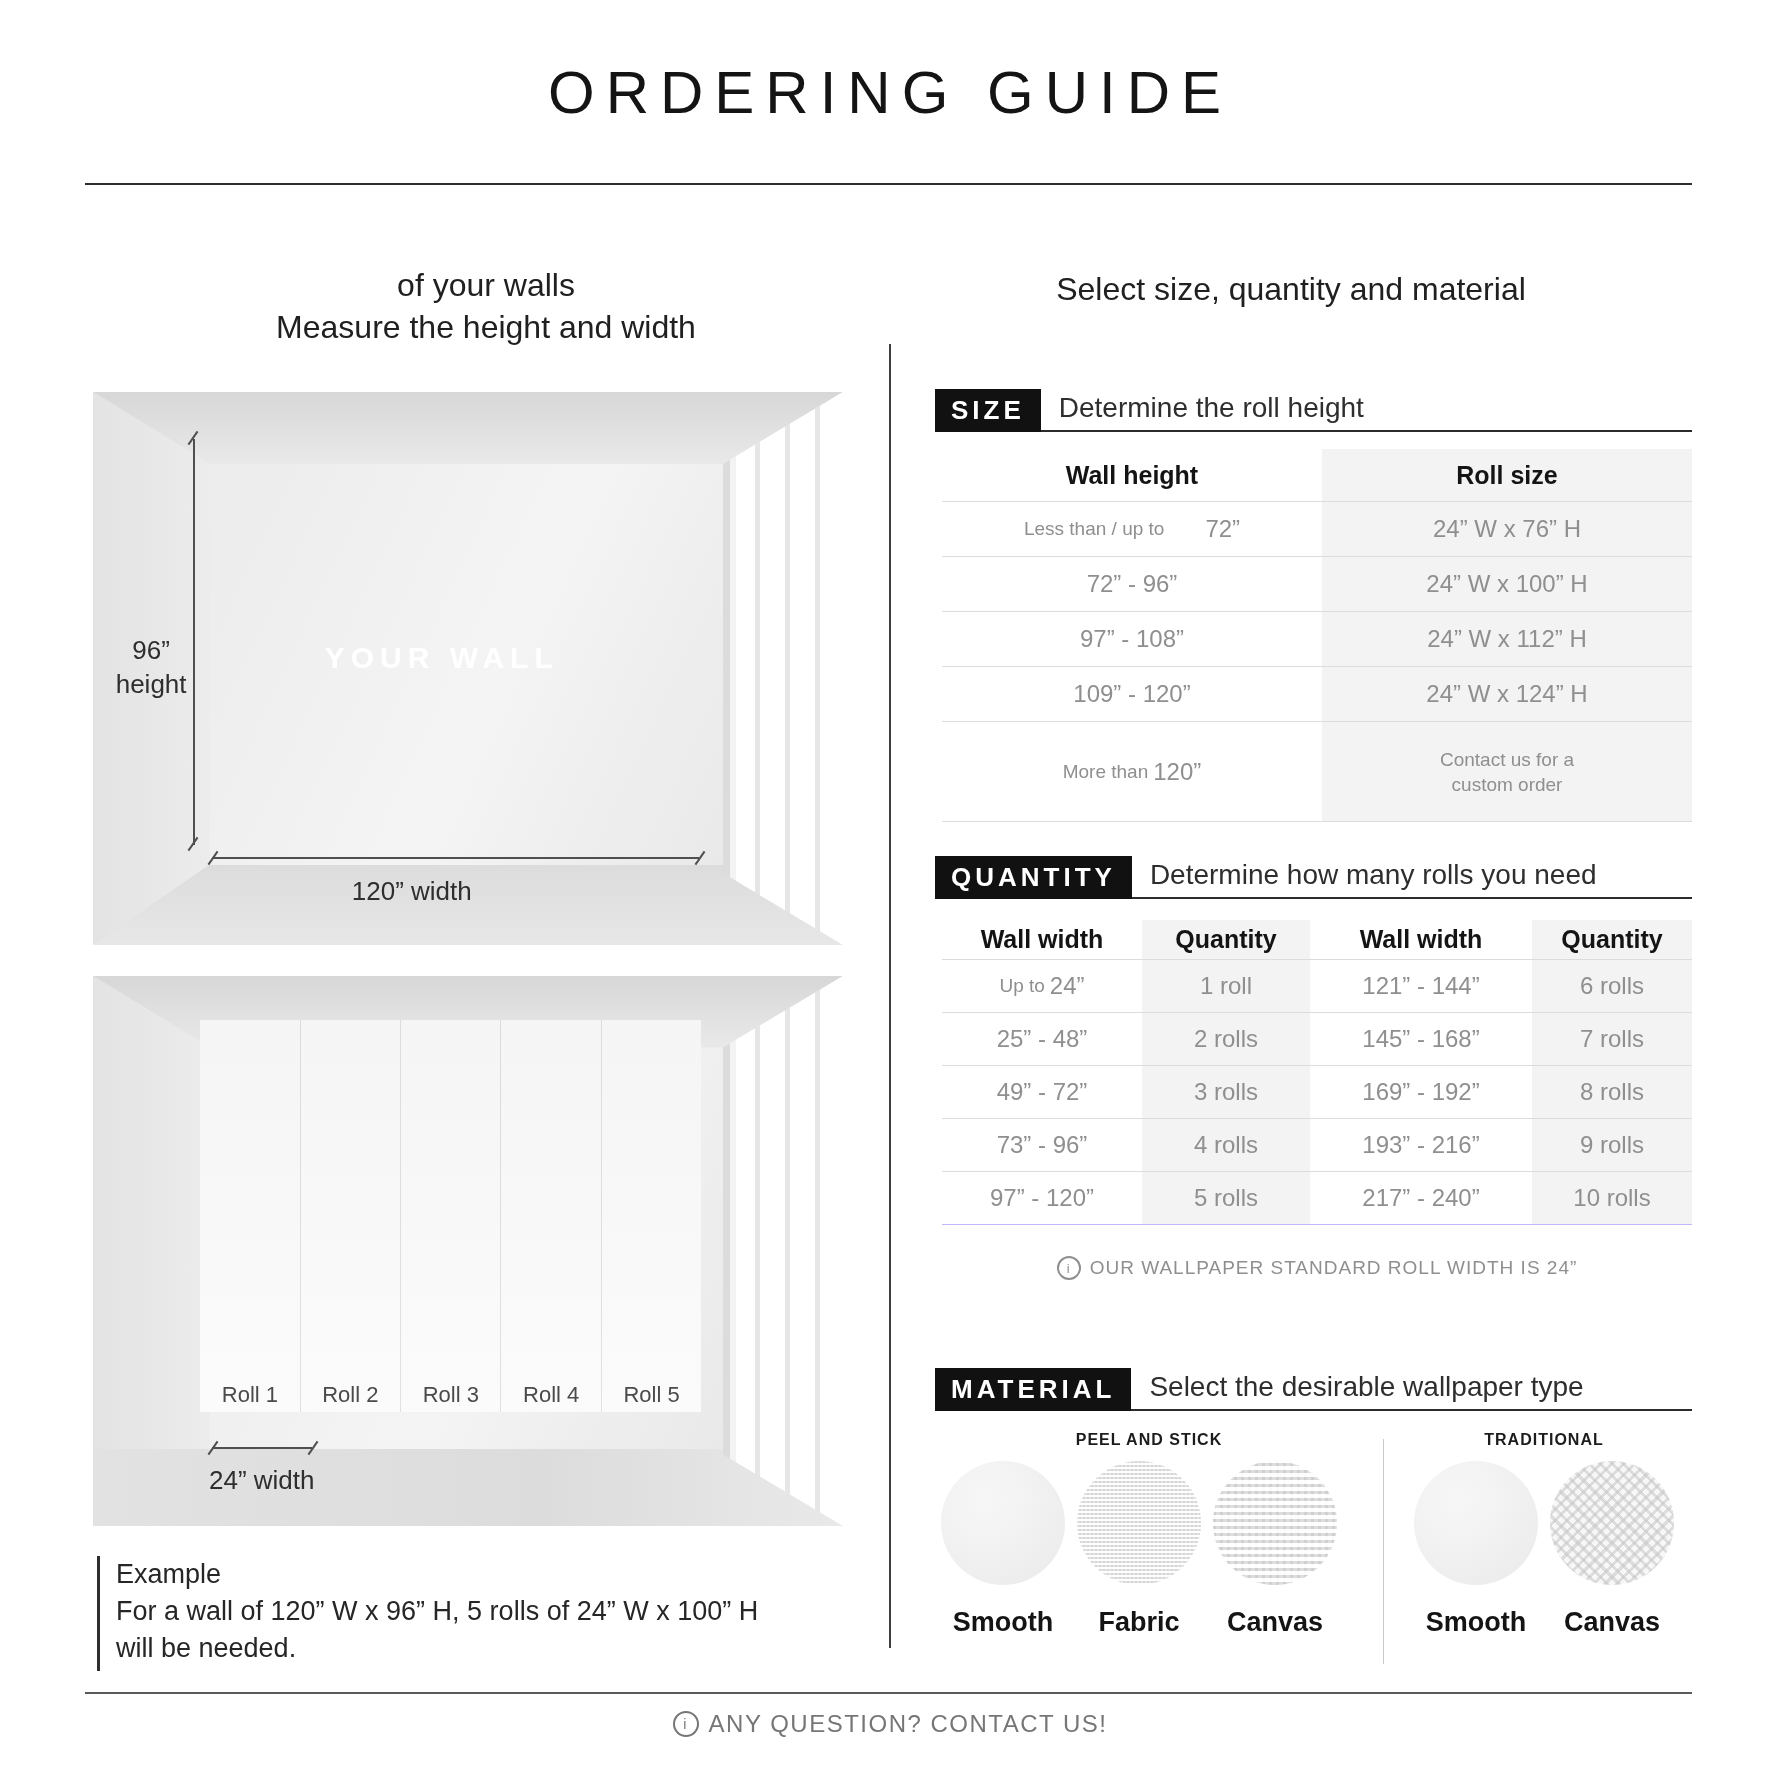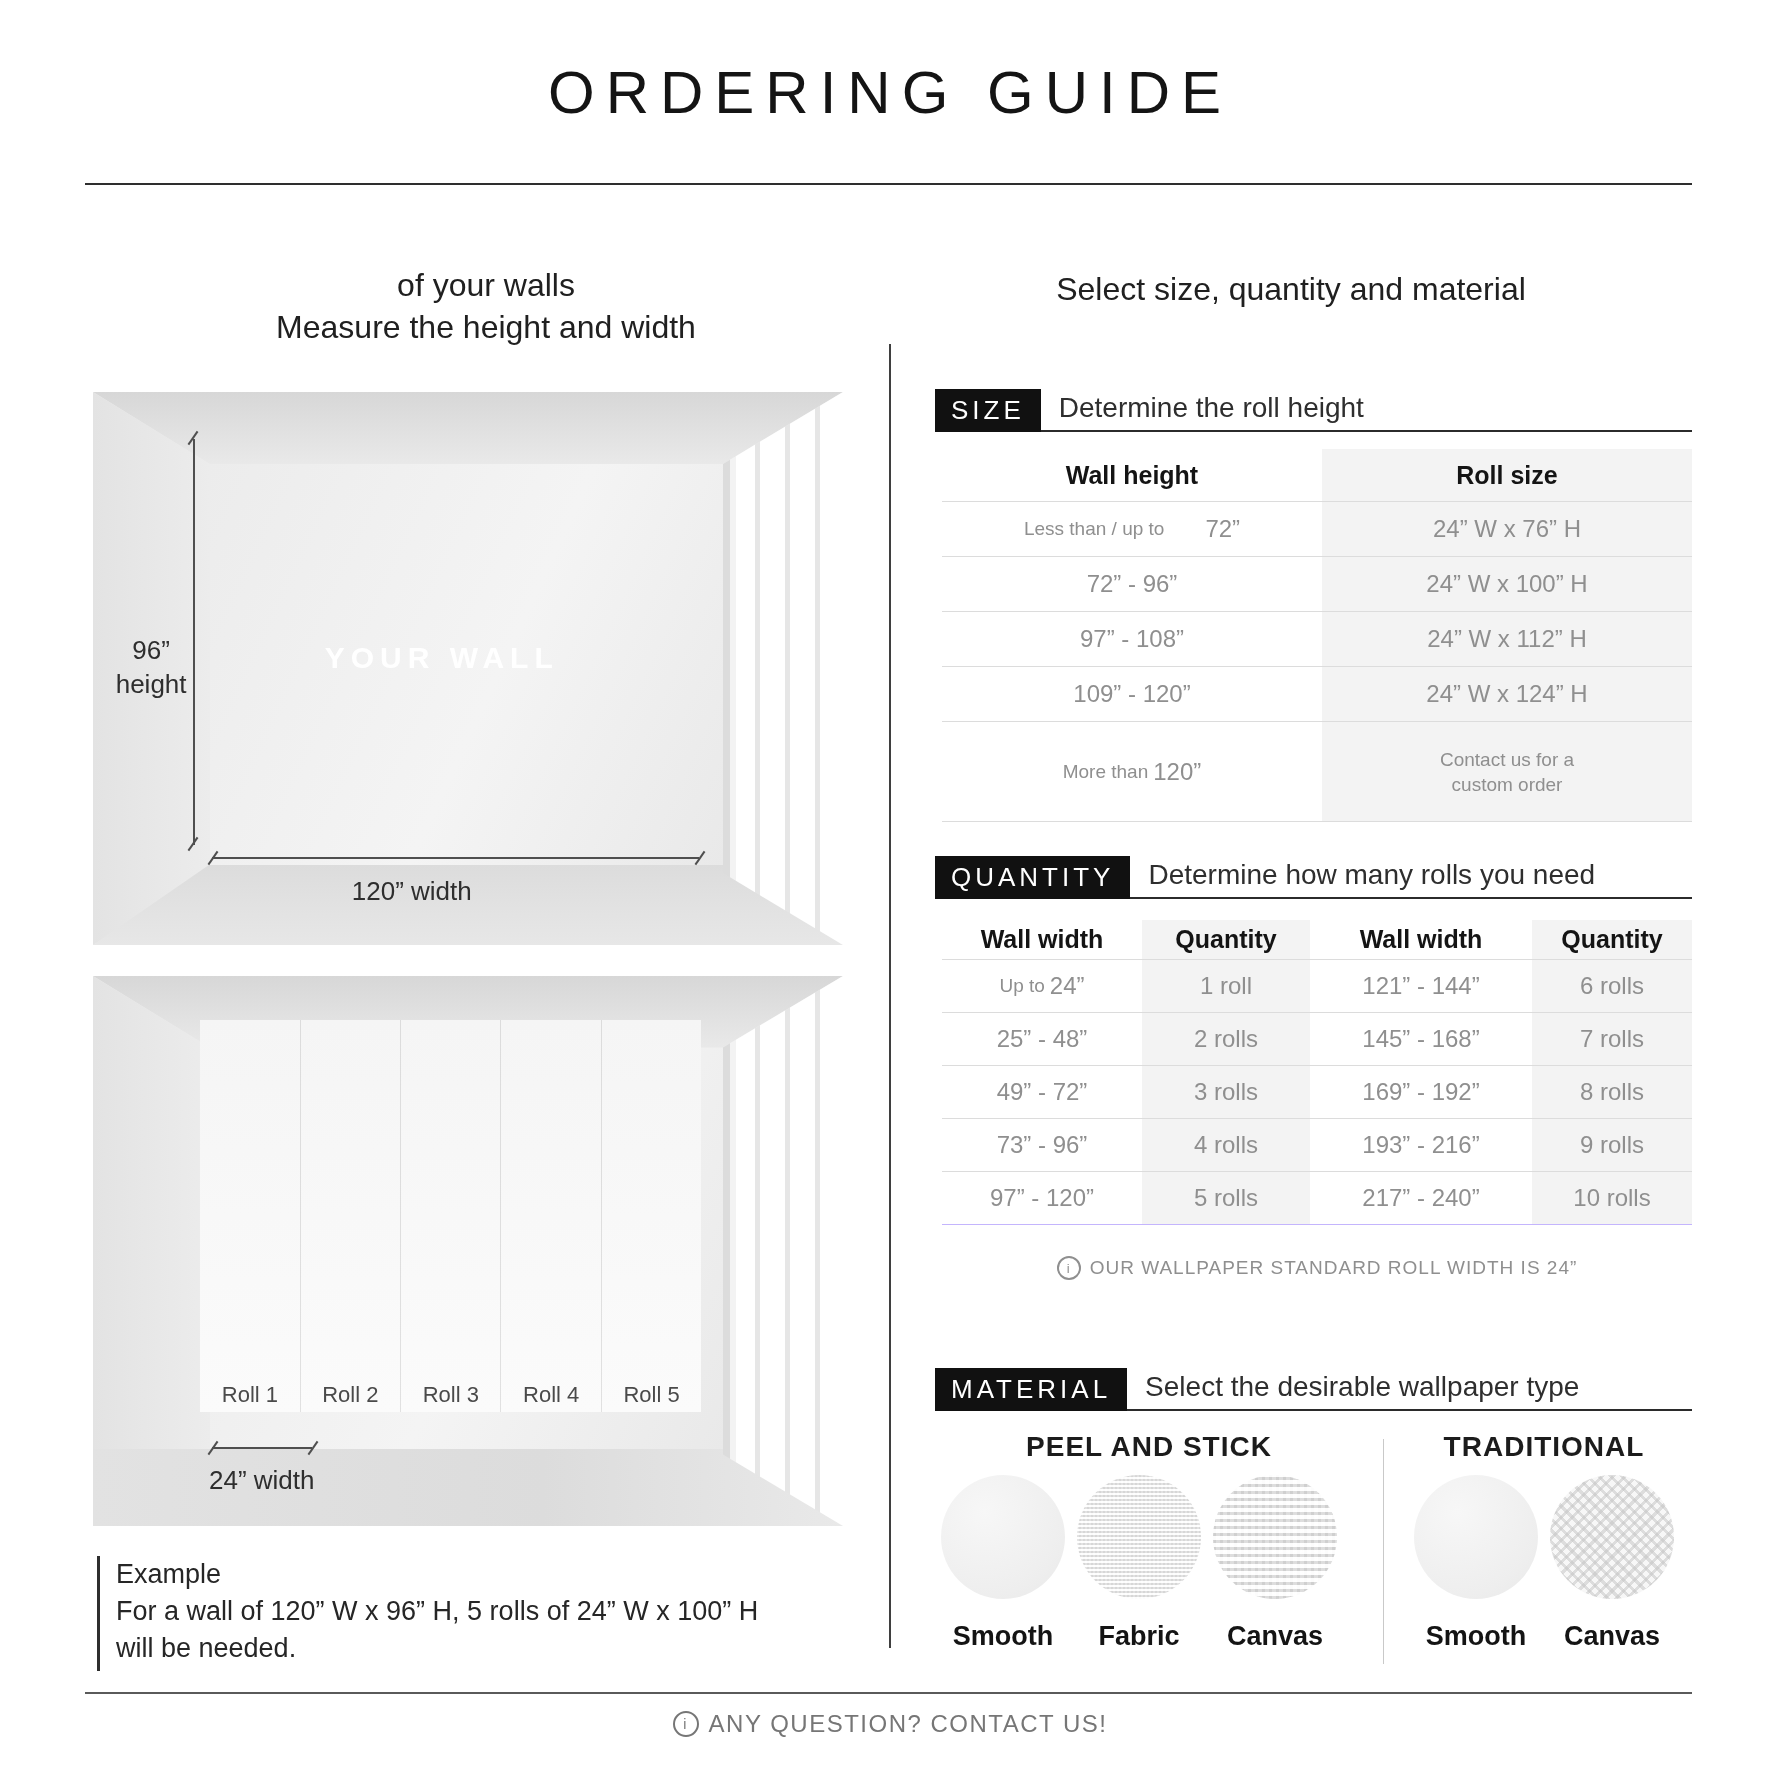--- a/index.html
+++ b/index.html
@@ -56,21 +56,21 @@
            padding:0 0 4px 16px;font-size:27px;line-height:37px;color:#262626;}
 
   
   .v-divider{position:absolute;left:889px;top:344px;width:2px;height:1304px;background:#3f3f3f;}
   .section{position:absolute;left:935px;width:757px;}
   #sec-size{top:389px;}
   #sec-qty{top:856px;}
   #sec-mat{top:1368px;}
   .sec-head{display:flex;align-items:stretch;}
   .badge{background:#111111;color:#fff;font-size:26px;letter-spacing:4px;
-         padding:6px 16px;display:flex;align-items:center;font-weight:400;}
+         padding:6px 16px;display:flex;align-items:center;font-weight:700;}
   .sec-title{flex:1;border-bottom:2px solid #2b2b2b;display:flex;align-items:flex-end;
              padding:0 0 6px 18px;font-size:28px;color:#2e2e2e;}
 
   
   .size-table{margin:17px 0 0 7px;width:750px;display:grid;grid-template-columns:380px 370px;
               border-bottom:1px solid #dcdcdc;}
   .cell{display:flex;align-items:center;justify-content:center;font-size:24px;color:#8f8f8f;}
   .cell .prefix{font-size:19px;margin-right:5px;}
   .th{font-size:25px;color:#141414;font-weight:700;}
   .shade{background:#f3f3f3;}
@@ -84,21 +84,21 @@
   .h39{height:39px;}
   .note{margin:31px 0 0 7px;width:750px;display:flex;justify-content:center;align-items:center;
         gap:9px;font-size:19px;letter-spacing:1px;color:#8f8f8f;}
   .info-i{width:20px;height:20px;border:2px solid #8f8f8f;border-radius:50%;flex:0 0 auto;
           display:inline-flex;align-items:center;justify-content:center;
           font-size:13px;color:#8f8f8f;}
 
   
   .groups{display:flex;margin:20px 0 0 6px;align-items:flex-start;}
   .group{display:flex;flex-direction:column;}
-  .group-title{text-align:center;font-size:28px;font-weight:700;letter-spacing:1px;color:#1c1c1c;}
+  .group-title{text-align:center;font-size:16px;font-weight:700;letter-spacing:1px;color:#1c1c1c;}
   .swatches{display:flex;gap:12px;margin-top:12px;}
   .swatch{width:124px;display:flex;flex-direction:column;align-items:center;}
   .circle{width:124px;height:124px;border-radius:50%;}
   .swatch-label{margin-top:22px;font-size:27px;font-weight:700;color:#141414;}
   .group-sep{width:1px;height:225px;background:#c9c9c9;margin:8px 26px 0 26px;}
   .tex-smooth{background:radial-gradient(circle at 35% 30%,#f7f7f7,#eeeeee 70%,#e8e8e8);}
   .tex-fabric{background-color:#f2f2f2;
       background-image:repeating-linear-gradient(0deg,rgba(255,255,255,.9) 0 2px,rgba(205,205,205,.55) 2px 4px),
                        repeating-linear-gradient(90deg,rgba(255,255,255,.7) 0 2px,rgba(210,210,210,.5) 2px 4px);}
   .tex-canvas{background-color:#f6f6f6;

